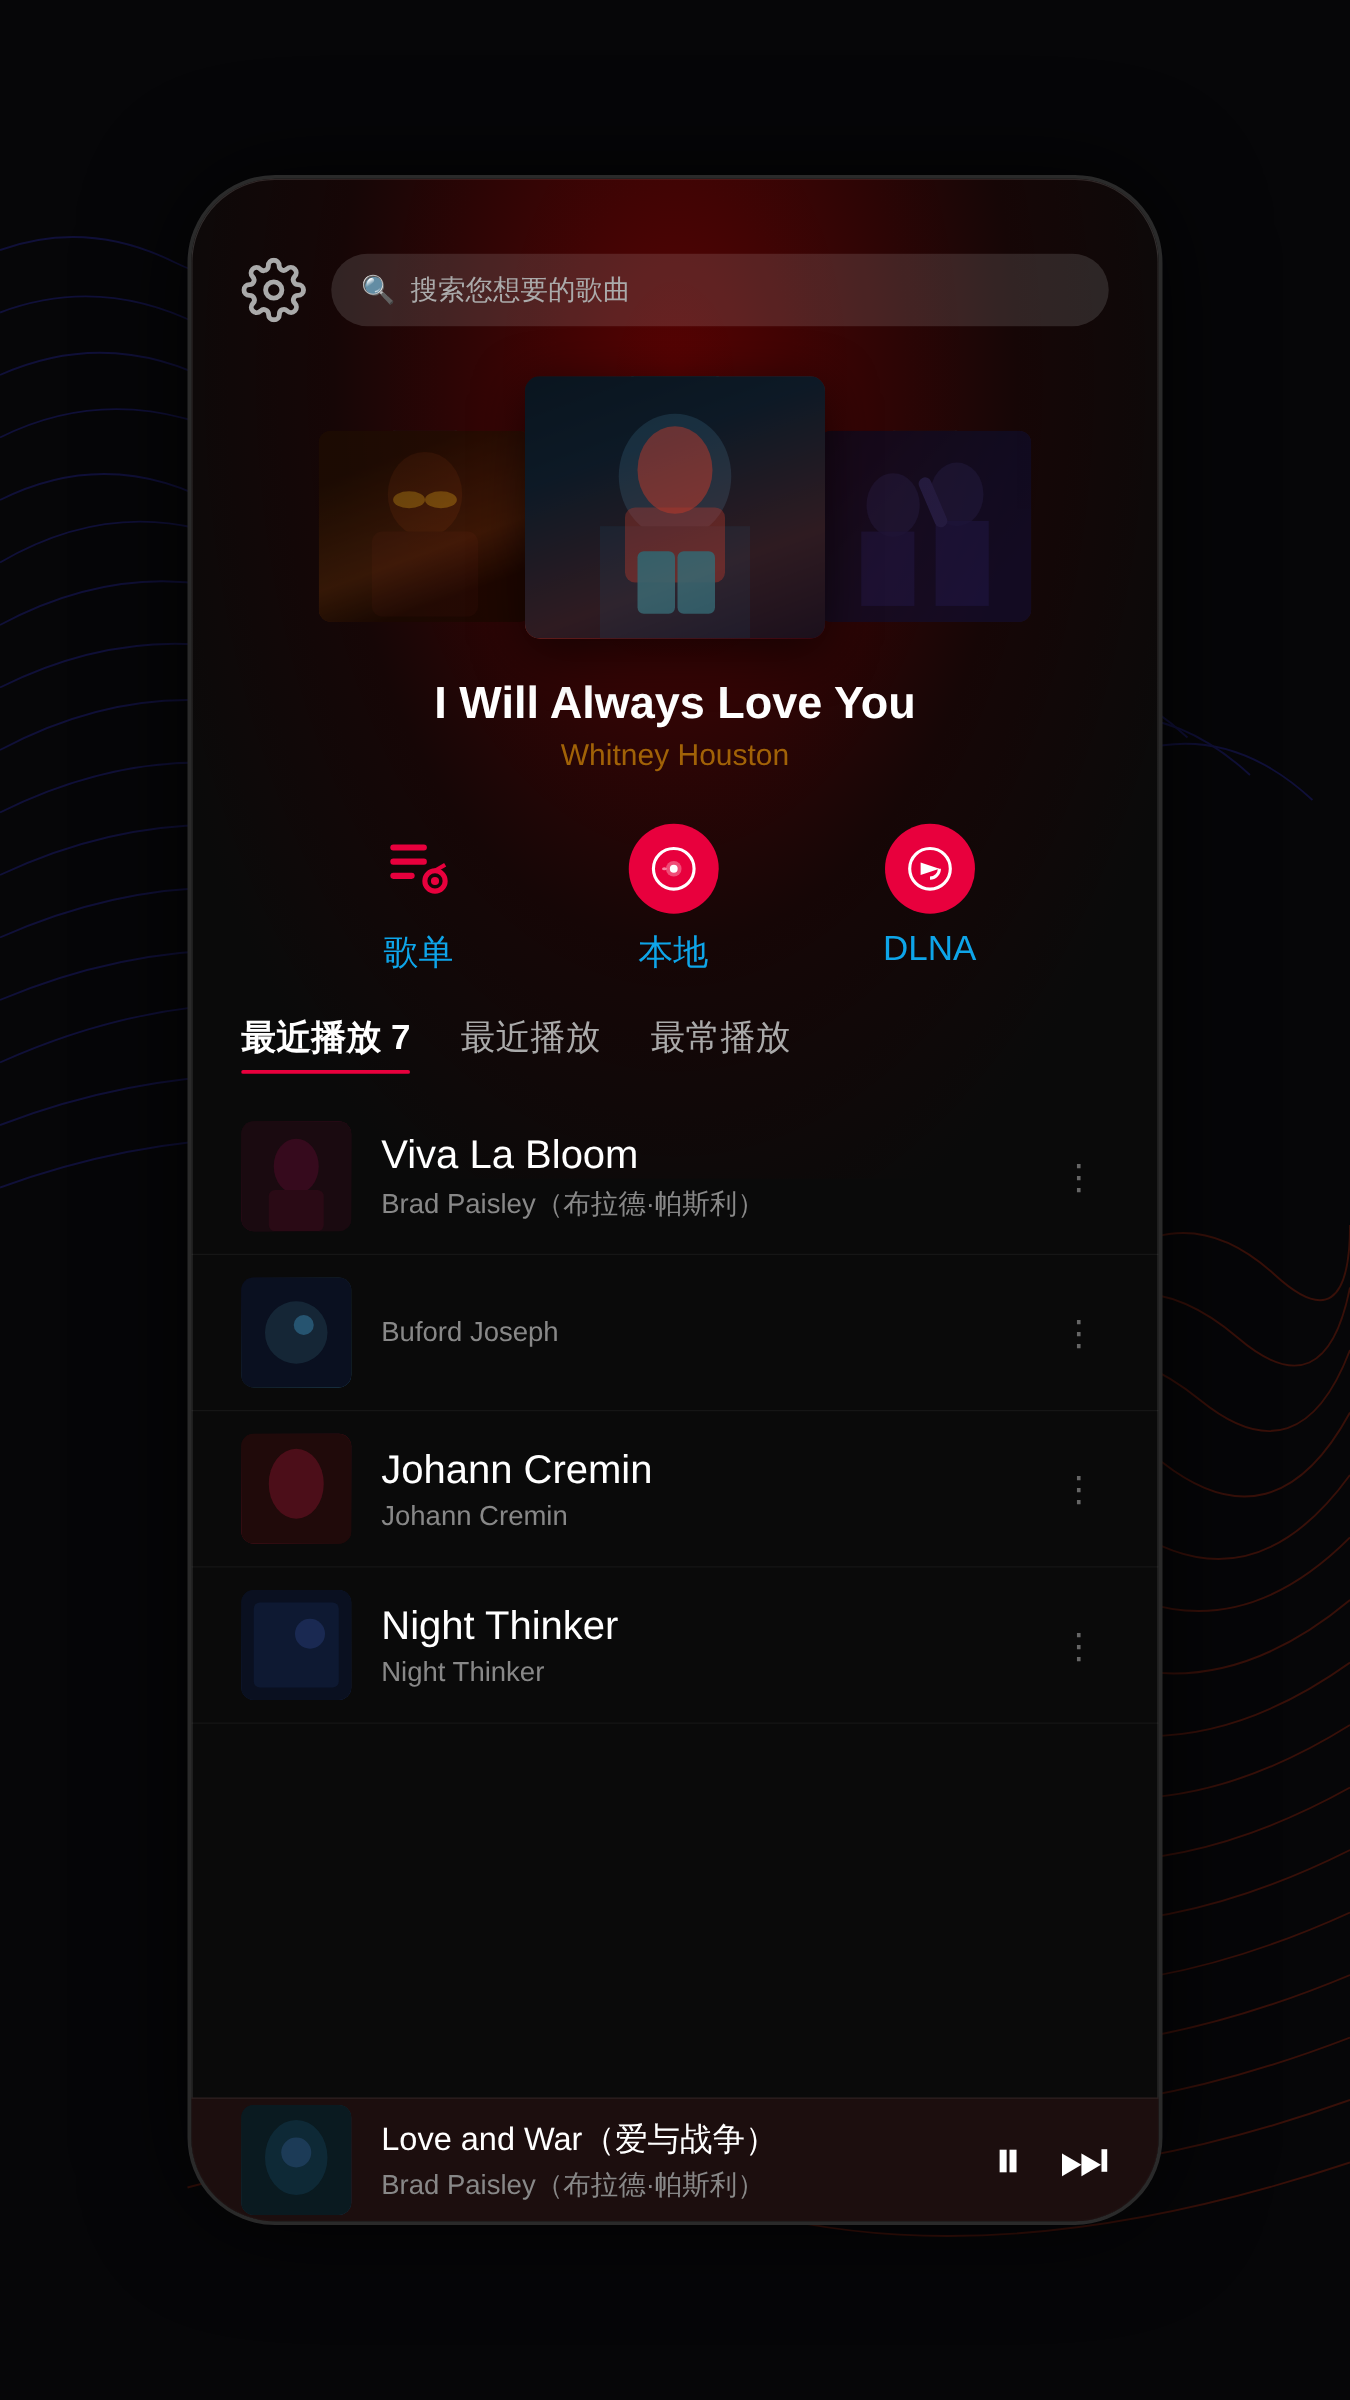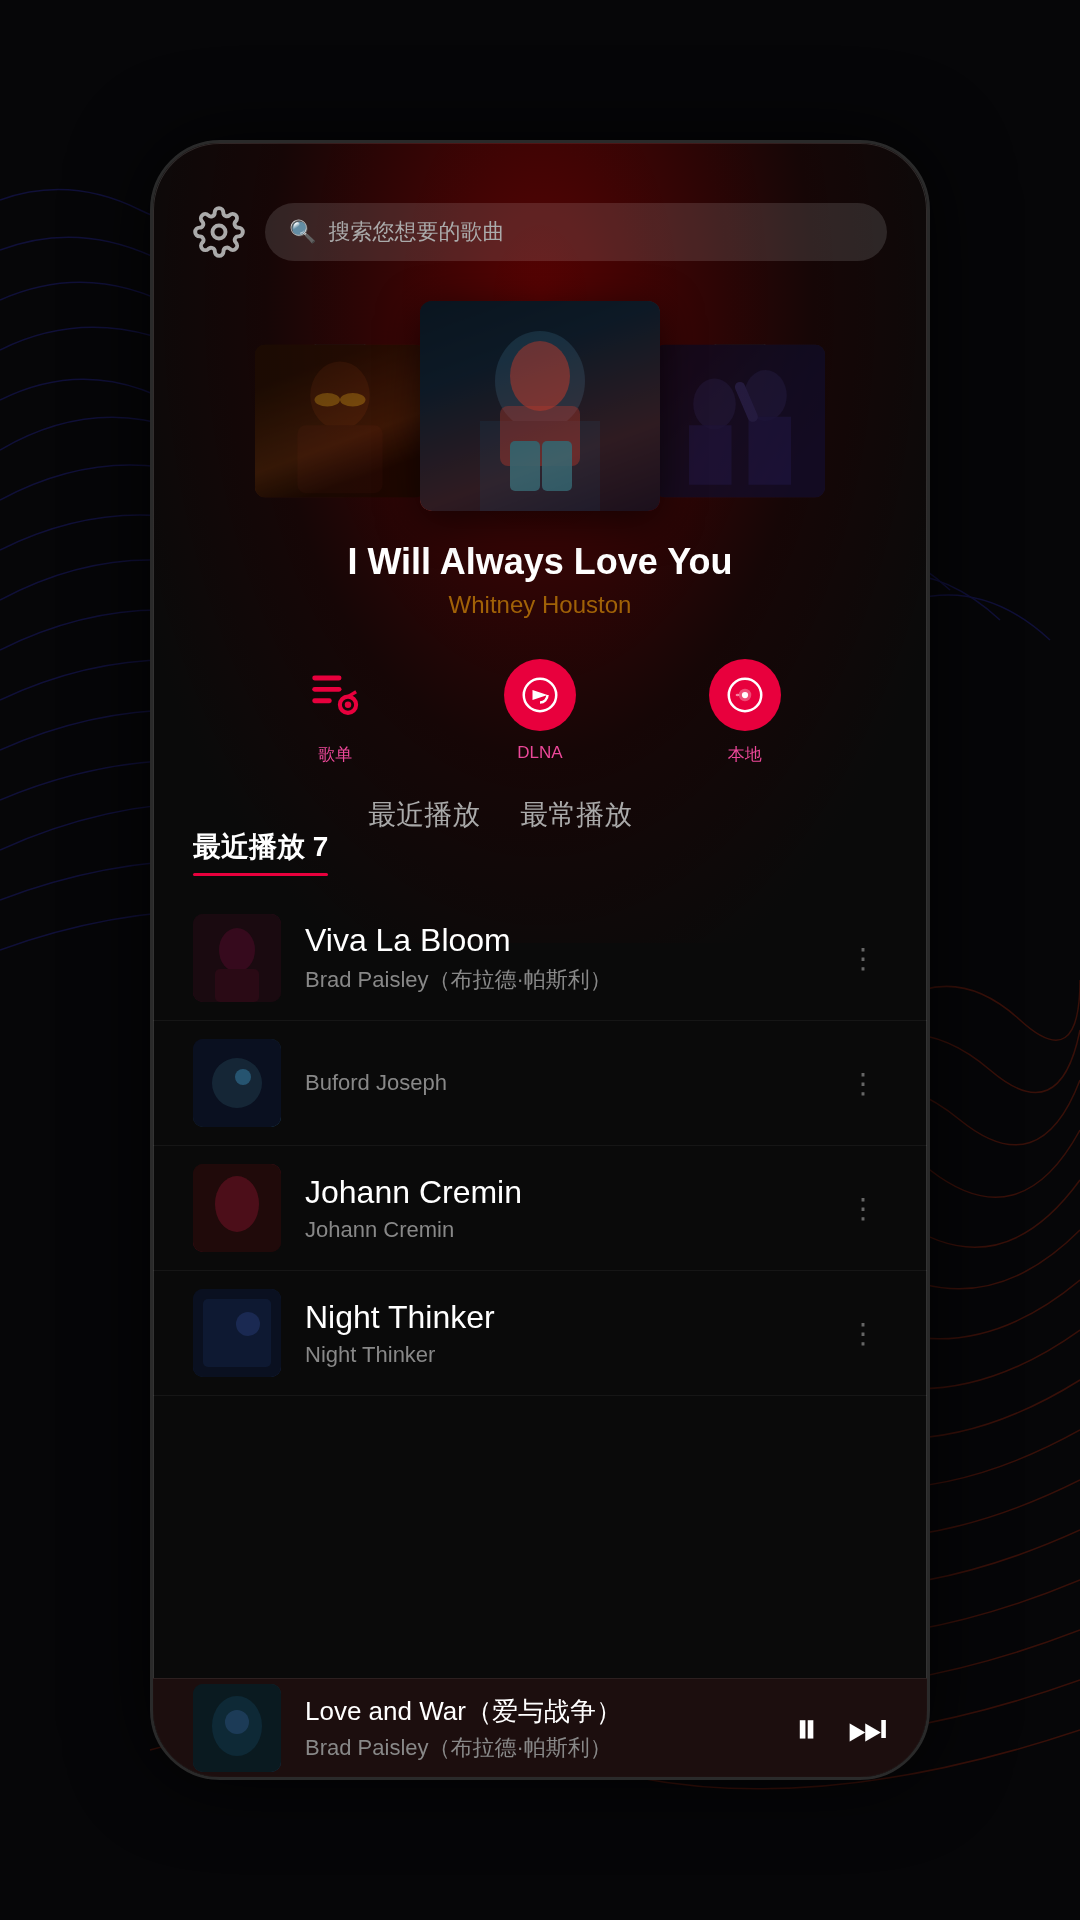--- a/index.html
+++ b/index.html
@@ -193,40 +193,39 @@
     .nav-icon-rect {
       width: 72px;
       height: 72px;
       display: flex;
       align-items: center;
       justify-content: center;
       color: #e8003d;
       font-size: 40px;
     }
     .nav-label {
-      color: #ec4899;
-      font-size: 17px;
+      color: #0ea5e9;
+      font-size: 28px;
     }
 
     
     .tabs {
       display: flex;
       padding: 0 40px 20px;
       gap: 40px;
     }
     .tab {
       color: #aaa;
       font-size: 28px;
       padding-bottom: 10px;
       position: relative;
     }
     .tab.active {
       color: #fff;
       font-weight: 700;
-      margin-top: 32px;
     }
     .tab.active::after {
       content: '';
       position: absolute;
       bottom: 0;
       left: 0;
       width: 100%;
       height: 3px;
       background: #e8003d;
       border-radius: 2px;
@@ -456,37 +455,37 @@
             <line x1="29" y1="14" x2="24" y2="17" stroke="#e8003d" stroke-width="2"></line>
           </svg>
         </div>
         <span class="nav-label">歌单</span>
       </div>
 
       <div class="nav-item">
         <div class="nav-icon-circle">
           <svg viewBox="0 0 32 32" width="40" height="40" fill="none">
             <circle cx="16" cy="16" r="13" fill="none" stroke="#fff" stroke-width="2"></circle>
-            <path d="M10 12 L22 16 L10 20 Z" fill="#fff"></path>
-            <path d="M22 16 A6 6 0 0 1 16 22" stroke="#fff" stroke-width="2" fill="none"></path>
-          </svg>
-        </div>
-        <span class="nav-label">DLNA</span>
+            <circle cx="16" cy="16" r="5" fill="#fff" opacity="0.3"></circle>
+            <circle cx="16" cy="16" r="2.5" fill="#fff"></circle>
+            <ellipse cx="10" cy="16" rx="1.5" ry="1" fill="#fff" opacity="0.5"></ellipse>
+          </svg>
+        </div>
+        <span class="nav-label">本地</span>
       </div>
 
       <div class="nav-item">
         <div class="nav-icon-circle">
           <svg viewBox="0 0 32 32" width="40" height="40" fill="none">
             <circle cx="16" cy="16" r="13" fill="none" stroke="#fff" stroke-width="2"></circle>
-            <circle cx="16" cy="16" r="5" fill="#fff" opacity="0.3"></circle>
-            <circle cx="16" cy="16" r="2.5" fill="#fff"></circle>
-            <ellipse cx="10" cy="16" rx="1.5" ry="1" fill="#fff" opacity="0.5"></ellipse>
-          </svg>
-        </div>
-        <span class="nav-label">本地</span>
+            <path d="M10 12 L22 16 L10 20 Z" fill="#fff"></path>
+            <path d="M22 16 A6 6 0 0 1 16 22" stroke="#fff" stroke-width="2" fill="none"></path>
+          </svg>
+        </div>
+        <span class="nav-label">DLNA</span>
       </div>
     </div>
 
     <div class="tabs">
       <div class="tab active">最近播放 7</div>
       <div class="tab">最近播放</div>
       <div class="tab">最常播放</div>
     </div>
 
     <div class="song-list">

